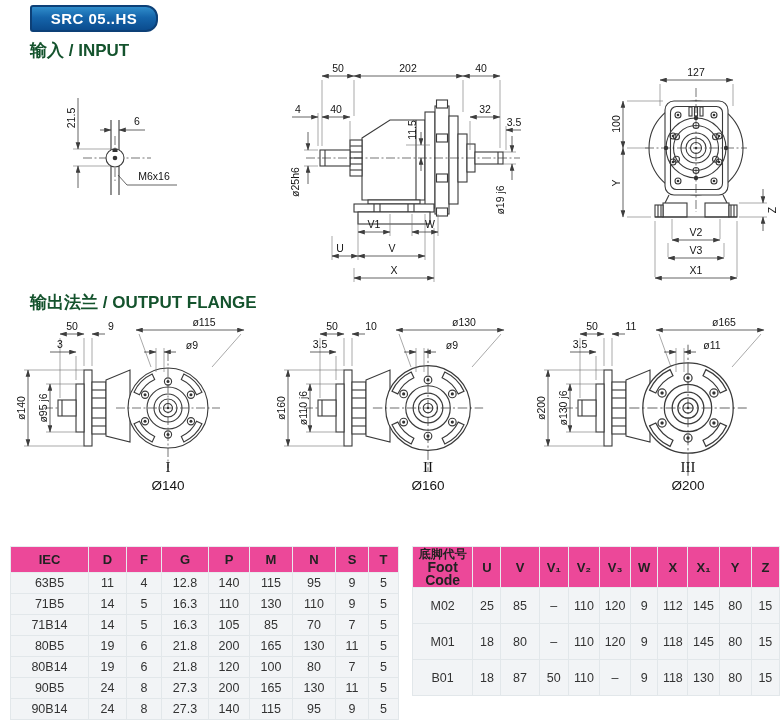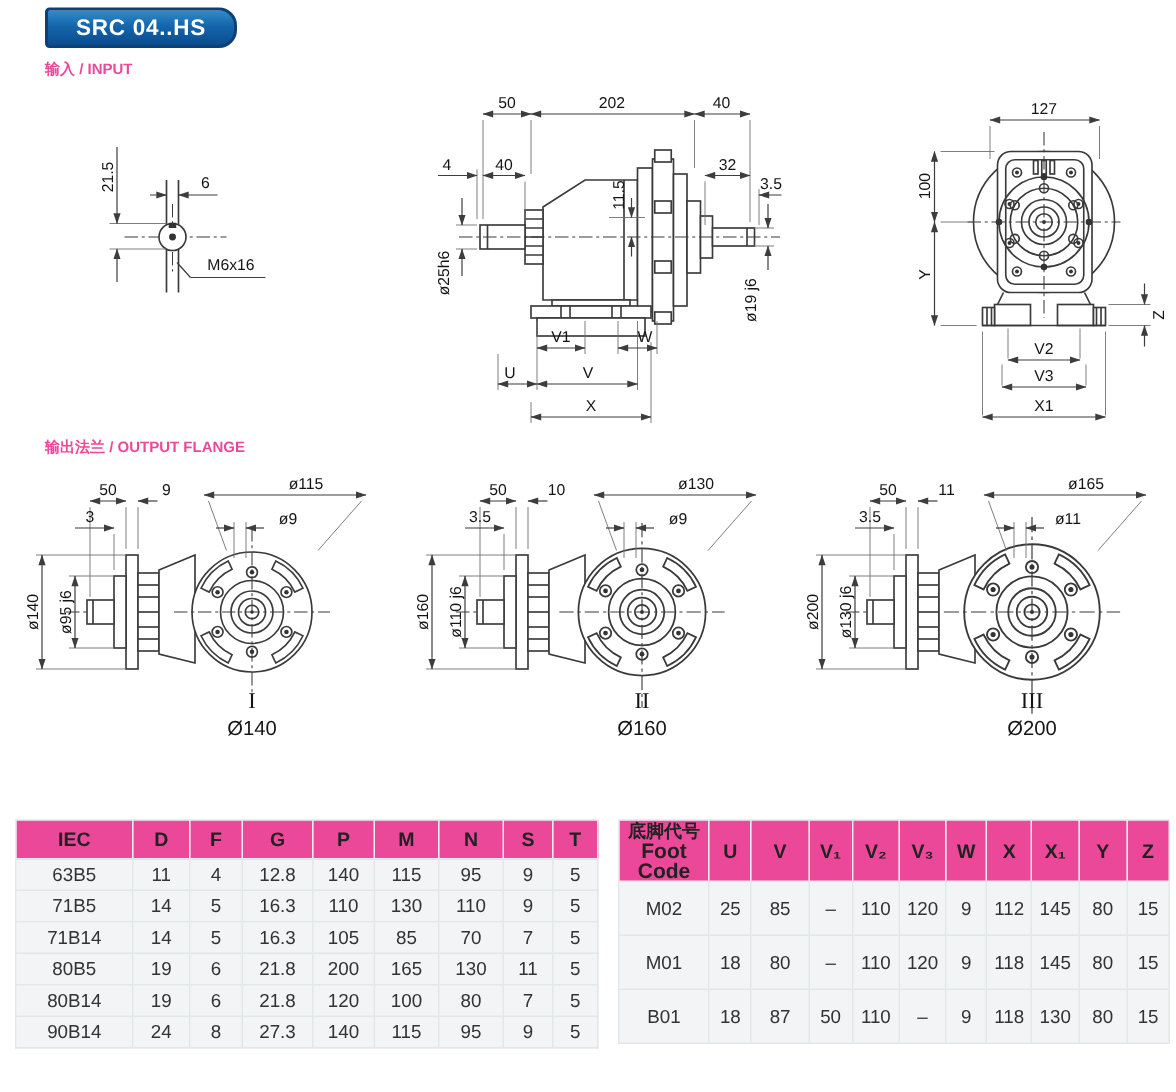--- a/index.html
+++ b/index.html
@@ -5,21 +5,21 @@
   html,body{margin:0;padding:0}
   body{width:784px;height:728px;position:relative;background:#fff;overflow:hidden;
        font-family:"Liberation Sans","DejaVu Sans",sans-serif;}
   .abs{position:absolute}
   
   .badge{position:absolute;left:30px;top:5px;width:128px;height:27px;
          background:linear-gradient(180deg,#2f8dcb 0%,#1565ab 45%,#0b4c8e 100%);
          border:2px solid #0d4077;border-radius:3px 12px 12px 3px;
          display:flex;align-items:center;justify-content:center;
          color:#fff;font-weight:bold;font-size:15px;letter-spacing:.5px;box-sizing:border-box}
-  .sec-title{position:absolute;font-size:10px;font-weight:bold;color:#ec4899}
+  .sec-title{position:absolute;font-size:17px;font-weight:bold;color:#14532d}
   
   .ln{fill:none;stroke:#3a3a3a;stroke-width:1.1}
   .lnf{fill:#fff;stroke:#3a3a3a;stroke-width:1.1}
   .dim{fill:none;stroke:#3d3d3d;stroke-width:.8}
   .ext{fill:none;stroke:#6f6f6f;stroke-width:.6}
   .axis{fill:none;stroke:#3a3a3a;stroke-width:.7;stroke-dasharray:9 2.5 2 2.5}
   text.d{font-size:10.5px;fill:#141414;text-anchor:middle;font-family:"Liberation Sans","DejaVu Sans",sans-serif}
   text.serif{font-size:15px;fill:#141414;text-anchor:middle;font-family:"Liberation Serif","DejaVu Serif",serif}
   text.big{font-size:13.5px;fill:#141414;text-anchor:middle}
   .dot{fill:#333;stroke:none}
@@ -44,21 +44,21 @@
   <defs>
     <marker id="aE" markerWidth="9.5" markerHeight="6.5" refX="8.5" refY="3" orient="auto">
       <path d="M0,0 L9,3 L0,6 Z" fill="#3d3d3d"></path>
     </marker>
     <marker id="aS" markerWidth="9.5" markerHeight="6.5" refX="0.5" refY="3" orient="auto">
       <path d="M9,0 L0,3 L9,6 Z" fill="#3d3d3d"></path>
     </marker>
   </defs>
 </svg>
 
-<div class="badge">SRC 04..HS</div>
+<div class="badge">SRC 05..HS</div>
 
 <div class="sec-title" style="left:30px;top:39px">输入 / INPUT</div>
 
 <svg class="abs" style="left:25px;top:78px" width="210" height="140" viewBox="0 0 210 140">
   <line class="ln" x1="86" y1="42" x2="86" y2="117"></line>
   <line class="ln" x1="94" y1="42" x2="94" y2="117"></line>
   <line class="axis" x1="58" y1="80" x2="126" y2="80"></line>
   <line class="axis" x1="90" y1="58" x2="90" y2="103"></line>
   <circle class="lnf" cx="90" cy="80" r="9"></circle>
   <rect class="dot" x="87.5" y="70.5" width="5" height="3.5"></rect>
@@ -589,20 +589,31 @@
         <td>19</td>
         <td>6</td>
         <td>21.8</td>
         <td>120</td>
         <td>100</td>
         <td>80</td>
         <td>7</td>
         <td>5</td>
       </tr>
       <tr>
+        <td>90B5</td>
+        <td>24</td>
+        <td>8</td>
+        <td>27.3</td>
+        <td>200</td>
+        <td>165</td>
+        <td>130</td>
+        <td>11</td>
+        <td>5</td>
+      </tr>
+      <tr>
         <td>90B14</td>
         <td>24</td>
         <td>8</td>
         <td>27.3</td>
         <td>140</td>
         <td>115</td>
         <td>95</td>
         <td>9</td>
         <td>5</td>
       </tr>

